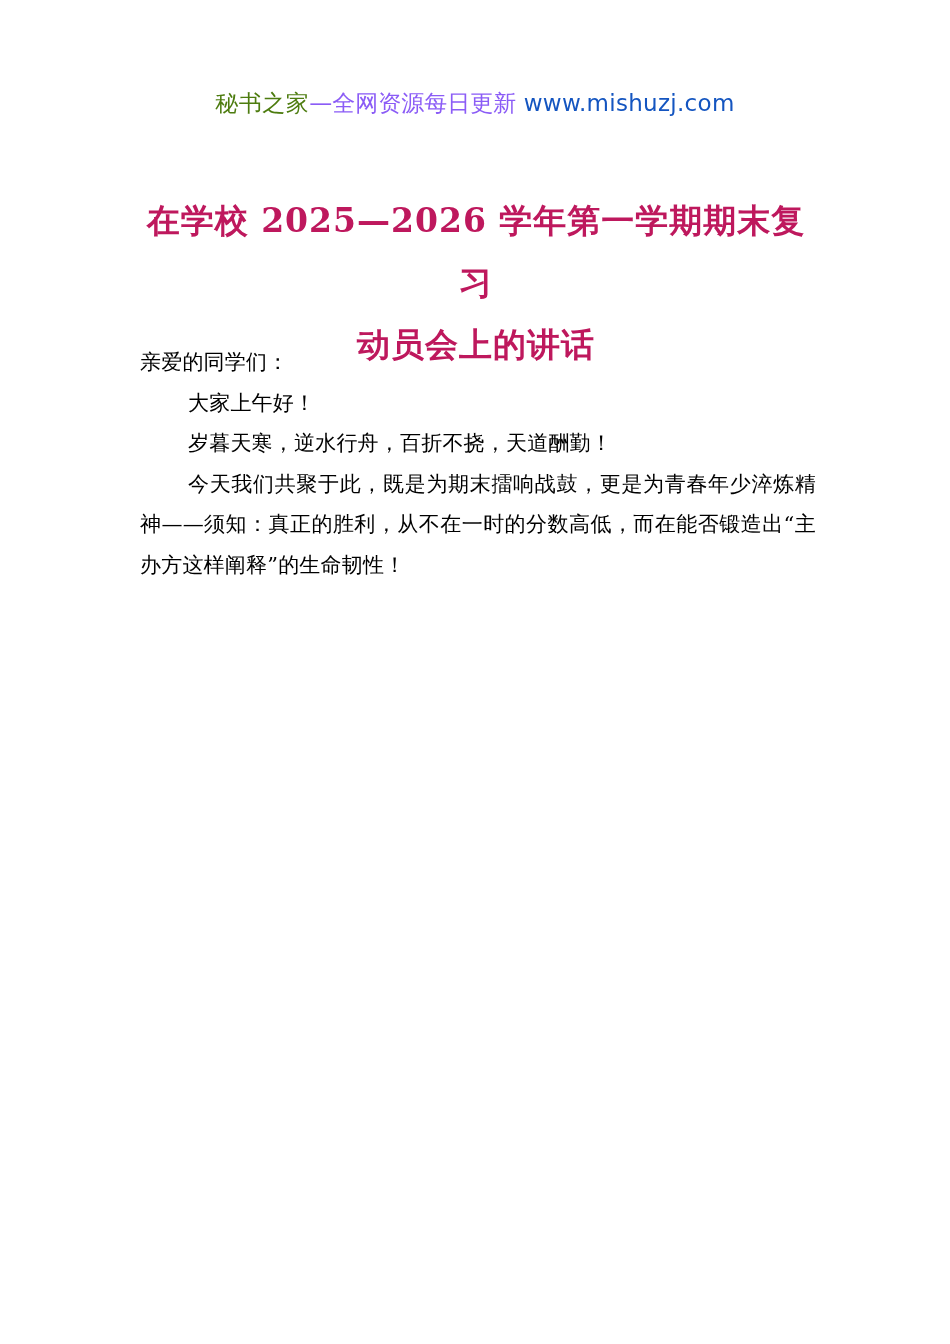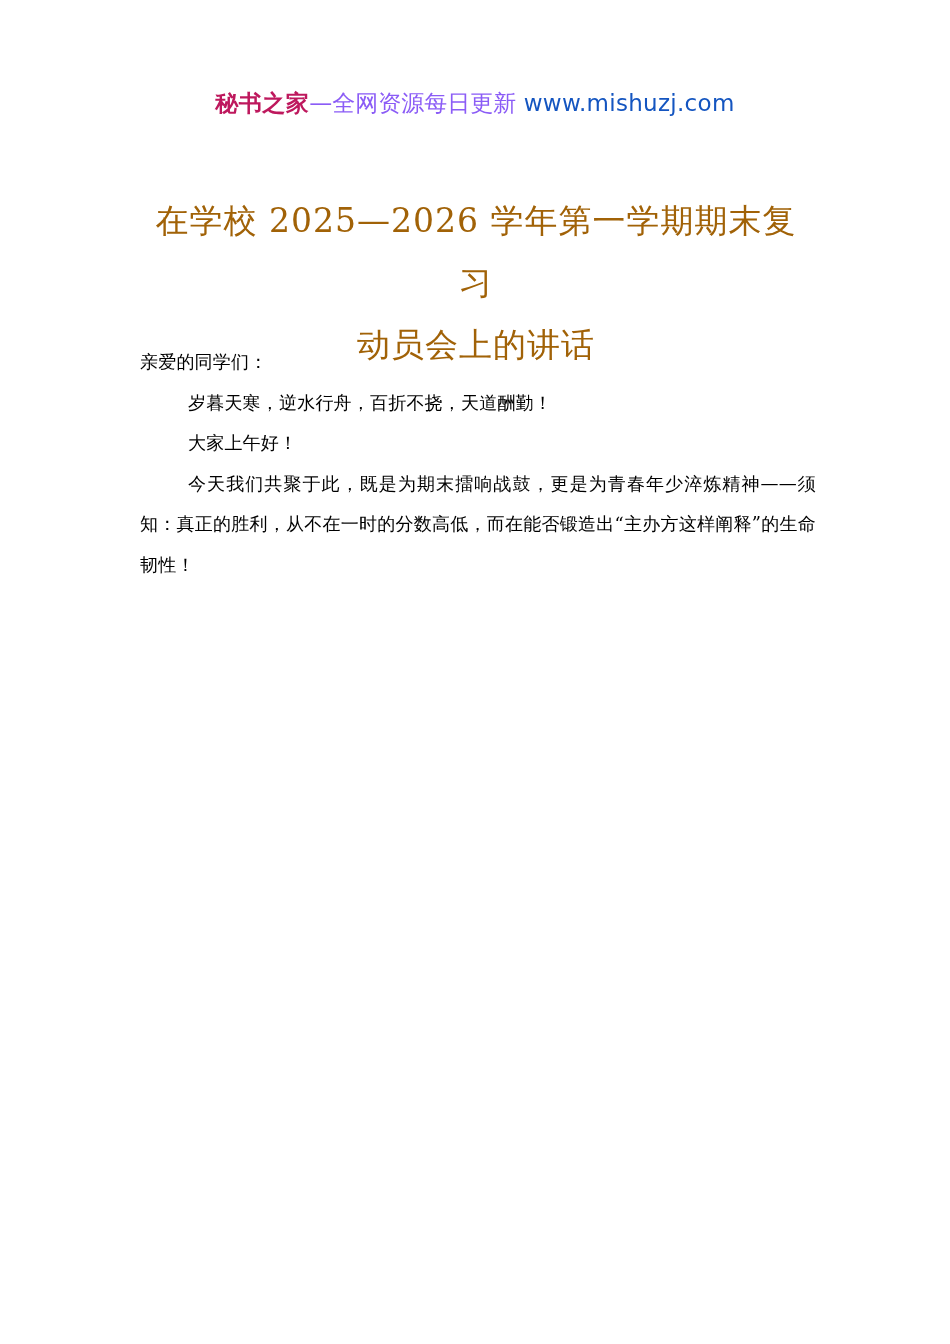--- a/index.html
+++ b/index.html
@@ -26,54 +26,54 @@
     position: absolute;
     top: 88px;
     left: 0;
     width: 950px;
     text-align: center;
     font-size: 23px;
     line-height: 30px;
     white-space: nowrap;
   }
   .wm-brand {
-    color: #be185d;
-    font-weight: bold;
+    color: #4d7c0f;
+    font-weight: normal;
     letter-spacing: 0.5px;
     text-align: right;
   }
   .wm-mid {
     color: #8b5cf6;
     text-align: center;
   }
   .wm-url {
     color: #1455c0;
     letter-spacing: 0.3px;
     margin-top: 15px;
   }
   .doc-title {
     position: absolute;
     top: 190px;
     left: 140px;
     width: 672px;
     text-align: center;
     font-family: "DejaVu Serif", "Liberation Serif", serif;
     font-size: 33px;
-    font-weight: normal;
+    font-weight: bold;
     line-height: 62px;
     letter-spacing: 1px;
-    color: #a16207;
+    color: #be185d;
   }
   .body-text {
     position: absolute;
     top: 342px;
     left: 140px;
     width: 676px;
     font-family: "DejaVu Serif", "Liberation Serif", serif;
-    font-size: 18px;
+    font-size: 21px;
     line-height: 40.5px;
     letter-spacing: 0.2px;
     text-align: justify;
     color: #000000;
   }
   .body-text p {
     margin: 0;
     text-indent: 0;
   }
   .body-text p.indent {
@@ -89,18 +89,18 @@
     <span class="wm-brand">秘书之家</span><span class="wm-mid">—全网资源每日更新 </span><span class="wm-url">www.mishuzj.com</span>
   </div>
 
   <div class="doc-title">
     <div>在学校 2025—2026 学年第一学期期末复习</div>
     <div>动员会上的讲话</div>
   </div>
 
   <div class="body-text">
     <p>亲爱的同学们：</p>
+    <p class="indent">大家上午好！</p>
     <p class="indent">岁暮天寒，逆水行舟，百折不挠，天道酬勤！</p>
-    <p class="indent">大家上午好！</p>
     <p class="indent">今天我们共聚于此，既是为期末擂响战鼓，更是为青春年少淬炼精神——须知：真正的胜利，从不在一时的分数高低，而在能否锻造出“主办方这样阐释”的生命韧性！</p>
   </div>
 
 </div>
 
 </body></html>

